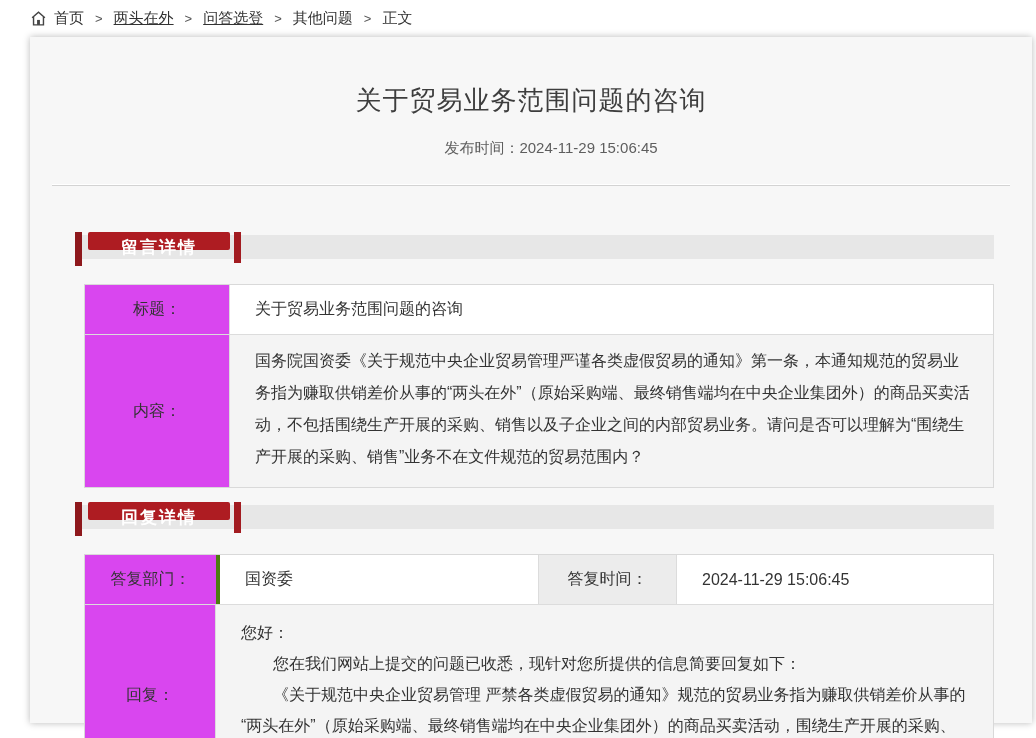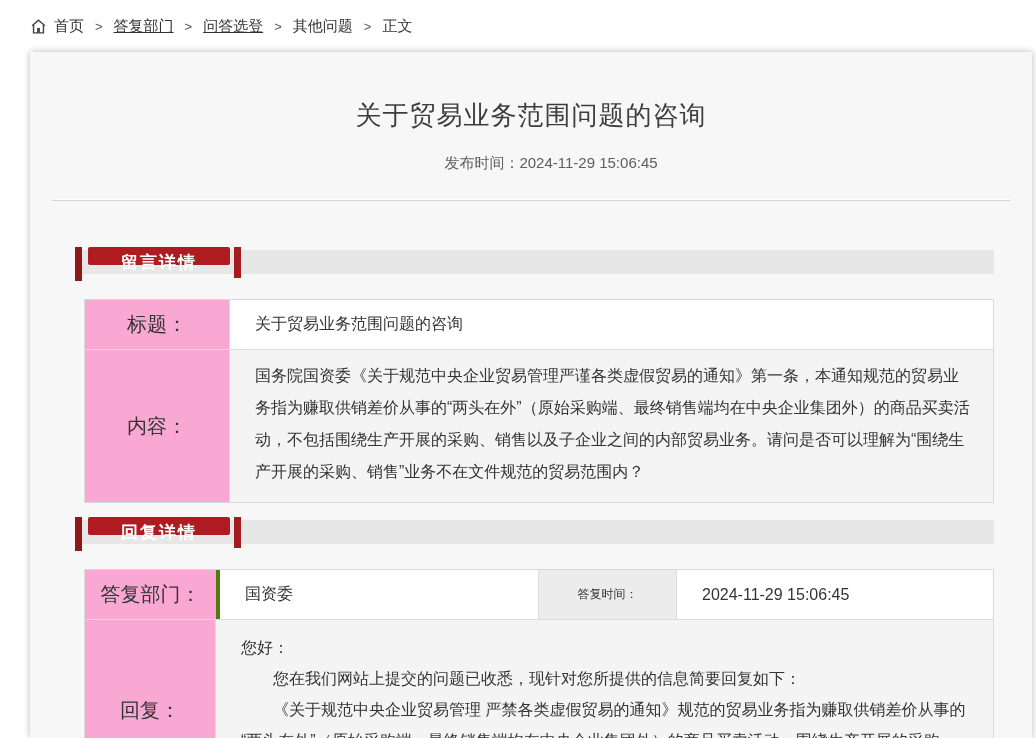--- a/index.html
+++ b/index.html
@@ -6,21 +6,21 @@
   html,body {
     width: 1036px; height: 738px;
     overflow: hidden;
     background: #ffffff;
     font-family: "Liberation Sans", "DejaVu Sans", sans-serif;
     color: #333;
   }
 
   
   .breadcrumb {
-    height: 52px;
+    height: 37px;
     display: flex;
     align-items: center;
     padding-left: 30px;
     font-size: 15px;
     color: #333;
     background: #fff;
   }
   .breadcrumb .home-icon { width: 17px; height: 17px; margin-right: 7px; display: inline-block; }
   .breadcrumb .crumb { color: #333; cursor: pointer; }
   .breadcrumb .crumb.underlined { text-decoration: underline; }
@@ -104,25 +104,25 @@
   
   .info-table {
     margin: 20px 38px 0 54px;
     border: 1px solid #d9d9d9;
   }
   .t-row { display: flex; border-bottom: 1px solid #dcdcdc; }
   .t-row:last-child { border-bottom: none; }
   .label-cell {
     width: 145px;
     flex-shrink: 0;
-    background: #f9a8d4;
+    background: #d946ef;
     display: flex;
     align-items: center;
     justify-content: center;
-    font-size: 20px;
+    font-size: 16px;
     color: #333;
     border-right: 1px solid #dcdcdc;
   }
   .label-cell.narrow { width: 131px; }
   .value-cell {
     flex: 1;
     background: #ffffff;
     font-size: 16px;
     color: #333;
     min-width: 0;
@@ -140,21 +140,21 @@
   }
   .row-tall .label-cell { min-height: 142px; }
 
   .mid-label {
     width: 139px;
     flex-shrink: 0;
     background: #ececec;
     display: flex;
     align-items: center;
     justify-content: center;
-    font-size: 12px;
+    font-size: 16px;
     border-left: 1px solid #dcdcdc;
     border-right: 1px solid #dcdcdc;
   }
   .dept-value { flex: 0 0 322px; }
   .reply-row .value-cell {
     background: #f4f4f4;
     padding: 12px 24px 14px 25px;
     line-height: 31px;
   }
   .reply-row .value-cell p { margin: 0; }
@@ -167,21 +167,21 @@
 <div class="breadcrumb">
   <span class="home-icon">
     <svg viewBox="0 0 24 24" width="17" height="17" fill="none" stroke="#444" stroke-width="2">
       <path d="M3 11 L12 3 L21 11"></path>
       <path d="M5 10 V21 H19 V10"></path>
       <rect x="10" y="14" width="4" height="7" fill="#444" stroke="none"></rect>
     </svg>
   </span>
   <span class="crumb">首页</span>
   <span class="sep">&gt;</span>
-  <span class="crumb underlined">答复部门</span>
+  <span class="crumb underlined">两头在外</span>
   <span class="sep">&gt;</span>
   <span class="crumb underlined">问答选登</span>
   <span class="sep">&gt;</span>
   <span class="crumb">其他问题</span>
   <span class="sep">&gt;</span>
   <span class="crumb">正文</span>
 </div>
 
 <div class="card">
 

